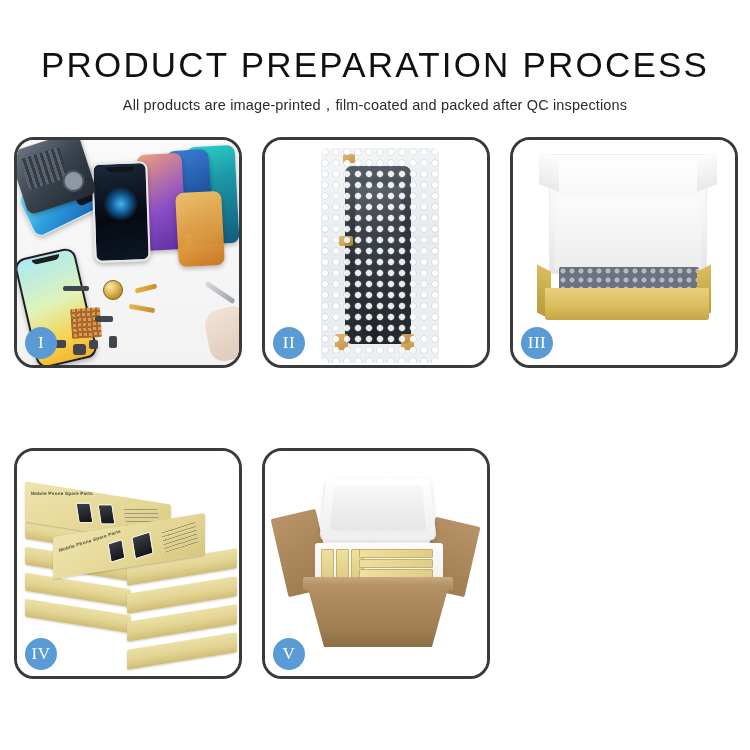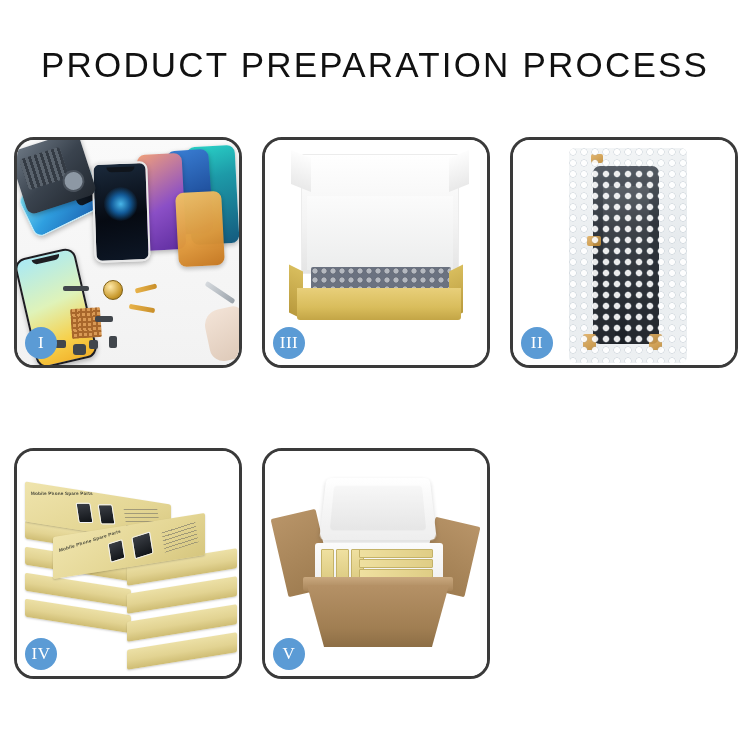--- a/index.html
+++ b/index.html
@@ -321,20 +321,21 @@
     background: rgba(142,115,76,.75); border-radius:1px;
   }
 </style>
 </head>
 <body>
 
 <div class="page">
 
   <div class="header">
     <div class="title">PRODUCT PREPARATION PROCESS</div>
+    <div class="subtitle">All products are image-printed，film-coated and packed after QC inspections</div>
   </div>
 
   <div class="grid">
 
     <div class="panel">
       <div class="stage p1">
         <div class="ph ph-back"></div>
         <div class="ph ph-teal"></div>
         <div class="ph ph-blue"></div>
         <div class="ph ph-purple"></div>
@@ -352,44 +353,44 @@
         <div class="part" style="left:92px;top:196px;width:8px;height:12px;border-radius:2px"></div>
         <div class="part" style="left:78px;top:176px;width:18px;height:6px"></div>
         <div class="ph-open"></div>
         <div class="hand"></div>
         <div class="tweezer"></div>
       </div>
       <div class="badge">I</div>
     </div>
 
     <div class="panel">
-      <div class="stage p3">
-        <div class="box3-lid"></div>
-        <div class="foam3"></div>
-        <div class="bub3"></div>
-        <div class="box3-left"></div>
-        <div class="box3-right"></div>
-        <div class="box3-front"></div>
-      </div>
-      <div class="badge">III</div>
-    </div>
-
-    <div class="panel">
       <div class="stage p2">
         <div class="wrap2">
           <div class="screen2"></div>
           <div class="cable2"></div>
           <div class="tape" style="left:22px;top:6px;width:12px;height:9px"></div>
           <div class="tape" style="left:18px;top:88px;width:14px;height:10px"></div>
           <div class="tape" style="left:14px;top:186px;width:13px;height:16px"></div>
           <div class="tape" style="left:80px;top:186px;width:13px;height:16px"></div>
           <div class="bubbles"></div>
         </div>
       </div>
       <div class="badge">II</div>
+    </div>
+
+    <div class="panel">
+      <div class="stage p3">
+        <div class="box3-lid"></div>
+        <div class="foam3"></div>
+        <div class="bub3"></div>
+        <div class="box3-left"></div>
+        <div class="box3-right"></div>
+        <div class="box3-front"></div>
+      </div>
+      <div class="badge">III</div>
     </div>
 
     <div class="panel">
       <div class="stage p4">
         <div class="stack">
 
           <div class="sbox" style="left:2px;top:60px;width:106px;height:18px;transform:skewY(9deg)"></div>
           <div class="sbox" style="left:2px;top:86px;width:106px;height:18px;transform:skewY(9deg)"></div>
           <div class="sbox" style="left:2px;top:112px;width:106px;height:18px;transform:skewY(9deg)"></div>
           <div class="sbox" style="left:2px;top:138px;width:106px;height:18px;transform:skewY(9deg)"></div>

